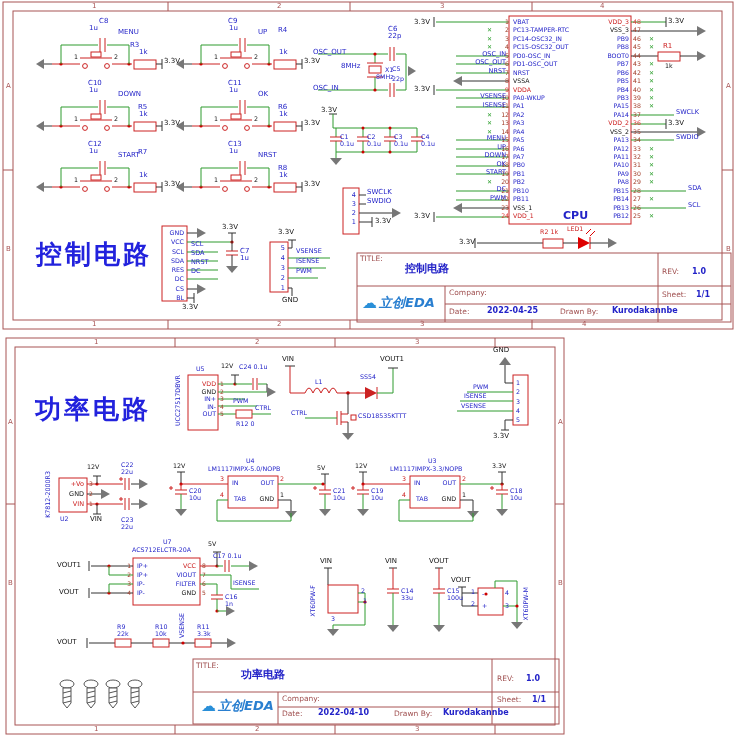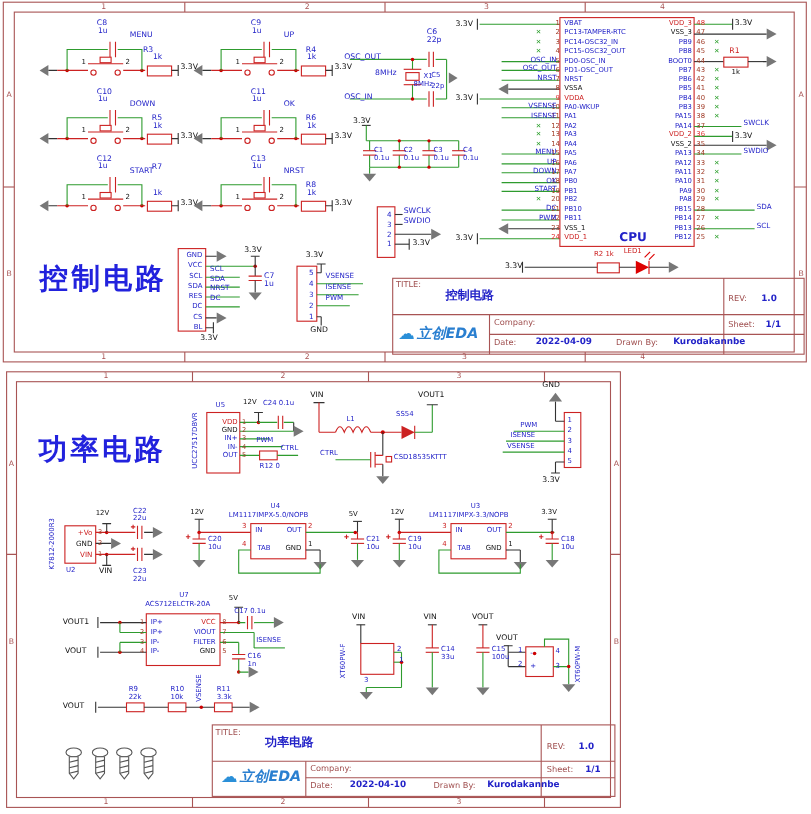--- a/index.html
+++ b/index.html
@@ -278,21 +278,21 @@
       <line class="rw" x1="72" y1="20" x2="72" y2="34"></line>
           <line class="rw" x1="77" y1="20" x2="77" y2="34"></line>
       <circle class="sw" cx="57" cy="48" r="2.4"></circle>
           <circle class="sw" cx="79" cy="48" r="2.4"></circle>
       <line class="rw" x1="52" y1="40" x2="84" y2="40"></line>
           <rect class="sw" x="63" y="34" width="10" height="5"></rect>
       <rect class="sw" x="106" y="42" width="22" height="9"></rect>
       <line class="kw" x1="128" y1="46" x2="134" y2="46"></line>
           <line class="kw" x1="134" y1="41" x2="134" y2="51"></line>
     </svg>
-    <span class="t b" style="left:60px;top:0">C8</span>
+    <span class="t b" style="left:71px;top:0">C8</span>
     <span class="t b" style="left:61px;top:7px">1u</span>
     <span class="t b" style="left:90px;top:11px">MENU</span>
     <span class="t b" style="left:102px;top:24px">R3</span>
     <span class="t b" style="left:111px;top:31px">1k</span>
     <span class="t k s6" style="left:46px;top:36px">1</span>
     <span class="t k s6" style="left:86px;top:36px">2</span>
     <span class="t k" style="left:136px;top:40px">3.3V</span>
   </div>
 
   <div class="btncell">
@@ -311,21 +311,21 @@
           <circle class="sw" cx="79" cy="48" r="2.4"></circle>
       <line class="rw" x1="52" y1="40" x2="84" y2="40"></line>
           <rect class="sw" x="63" y="34" width="10" height="5"></rect>
       <rect class="sw" x="106" y="42" width="22" height="9"></rect>
       <line class="kw" x1="128" y1="46" x2="134" y2="46"></line>
           <line class="kw" x1="134" y1="41" x2="134" y2="51"></line>
     </svg>
     <span class="t b" style="left:60px;top:0">C9</span>
     <span class="t b" style="left:61px;top:7px">1u</span>
     <span class="t b" style="left:90px;top:11px">UP</span>
-    <span class="t b" style="left:110px;top:24px">R4</span>
+    <span class="t b" style="left:110px;top:9px">R4</span>
     <span class="t b" style="left:111px;top:31px">1k</span>
     <span class="t k s6" style="left:46px;top:36px">1</span>
     <span class="t k s6" style="left:86px;top:36px">2</span>
     <span class="t k" style="left:136px;top:40px">3.3V</span>
   </div>
 
   <div class="btncell">
     <svg width="148" height="62">
       <polygon class="ar" points="8,46 16,41 16,51"></polygon>
           <line class="kw" x1="16" y1="46" x2="24" y2="46"></line>
@@ -859,21 +859,21 @@
 <span class="t r s6" style="left:567px;top:226px">LED1</span>
 
 <span class="t tbl" style="left:360px;top:255px">TITLE:</span>
 <span class="t tbt" style="left:405px;top:263px">控制电路</span>
 <span class="t tbl" style="left:662px;top:268px">REV:</span>
 <span class="t tbv" style="left:692px;top:268px">1.0</span>
 <span class="t tbl" style="left:449px;top:289px">Company:</span>
 <span class="t tbl" style="left:662px;top:291px">Sheet:</span>
 <span class="t tbv" style="left:696px;top:291px">1/1</span>
 <span class="t tbl" style="left:449px;top:308px">Date:</span>
-<span class="t tbv" style="left:487px;top:307px">2022-04-09</span>
+<span class="t tbv" style="left:487px;top:307px">2022-04-25</span>
 <span class="t tbl" style="left:560px;top:308px">Drawn By:</span>
 <span class="t tbv" style="left:612px;top:307px">Kurodakannbe</span>
 <div class="logo" style="left:362px;top:294px">
   <span class="cloud">☁</span>
   <span class="logotext">立创EDA</span>
 </div>
 
 <span class="t fn" style="left:92px;top:3px">1</span>
 <span class="t fn" style="left:277px;top:3px">2</span>
 <span class="t fn" style="left:440px;top:3px">3</span>

